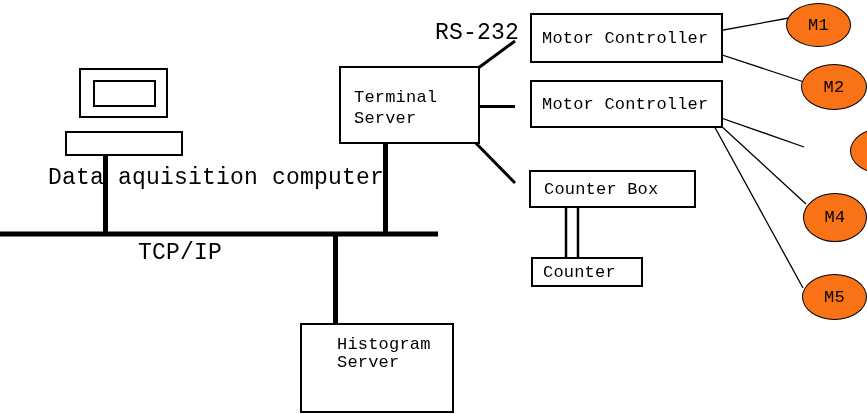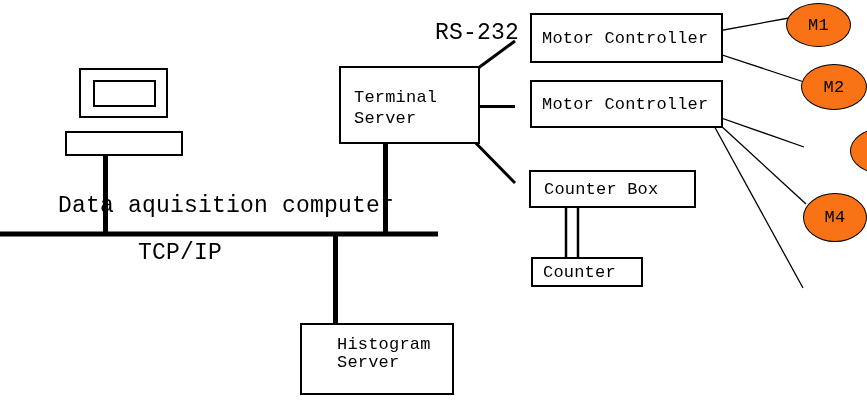--- a/index.html
+++ b/index.html
@@ -50,31 +50,31 @@
   
   #monitor   { position: absolute; left: 79px;  top: 68px;  width: 89px;  height: 50px; border: 2px solid #000; box-sizing: border-box; background: #fff; }
   #screen    { position: absolute; left: 12px;  top: 10px;  width: 63px;  height: 27px; border: 2px solid #000; box-sizing: border-box; background: #fff; }
   #keyboard  { position: absolute; left: 65px;  top: 131px; width: 118px; height: 25px; border: 2px solid #000; box-sizing: border-box; background: #fff; }
 
   #terminal-server   { left: 323px; top: 66px;  width: 141px; height: 78px; padding: 19px 0 0 13px; }
   #motor-controller-1{ left: 514px; top: 13px;  width: 193px; height: 50px; padding-left: 10px; }
   #motor-controller-2{ left: 514px; top: 80px;  width: 193px; height: 48px; padding-left: 10px; }
   #counter-box       { left: 513px; top: 170px; width: 167px; height: 38px; padding-left: 13px; }
   #counter           { left: 515px; top: 257px; width: 112px; height: 30px; padding-left: 10px; }
-  #histogram-memory  { left: 284px; top: 323px; width: 154px; height: 72px; padding: 11px 0 0 35px; }
+  #histogram-memory  { left: 284px; top: 323px; width: 154px; height: 90px; padding: 11px 0 0 35px; }
   #histogram-memory .node-label { line-height: 18px; }
 
   #motor-m1 { left: 786px; top: 3px;   width: 65px; height: 44px; }
   #motor-m2 { left: 801px; top: 64px;  width: 66px; height: 46px; text-align: center; }
   #motor-m3 { left: 850px; top: 128px; width: 65px; height: 46px; justify-content: center; }
   #motor-m4 { left: 803px; top: 193px; width: 64px; height: 49px; }
   #motor-m5 { left: 802px; top: 274px; width: 65px; height: 46px; }
   .ellipse .node-label { font-size: 17px; line-height: 17px; }
 
-  #label-computer { left: 58px;  top: 170px; margin-top: 28px; }
+  #label-computer { left: 48px;  top: 170px; }
   #label-tcpip    { left: 138px; top: 245px; }
   #label-rs232    { left: 435px; top: 25px;  }
 </style>
 </head>
 <body>
 
 <div id="stage">
 
   <svg id="wires" viewBox="0 0 867 414" xmlns="http://www.w3.org/2000/svg">
 
@@ -137,14 +137,17 @@
   </div>
   <div id="motor-m2" class="ellipse">
     <span class="node-label">M2</span>
   </div>
   <div id="motor-m3" class="ellipse">
     <span class="node-label">M3</span>
   </div>
   <div id="motor-m4" class="ellipse">
     <span class="node-label">M4</span>
   </div>
+  <div id="motor-m5" class="ellipse">
+    <span class="node-label">M5</span>
+  </div>
 
 </div>
 
 </body></html>

